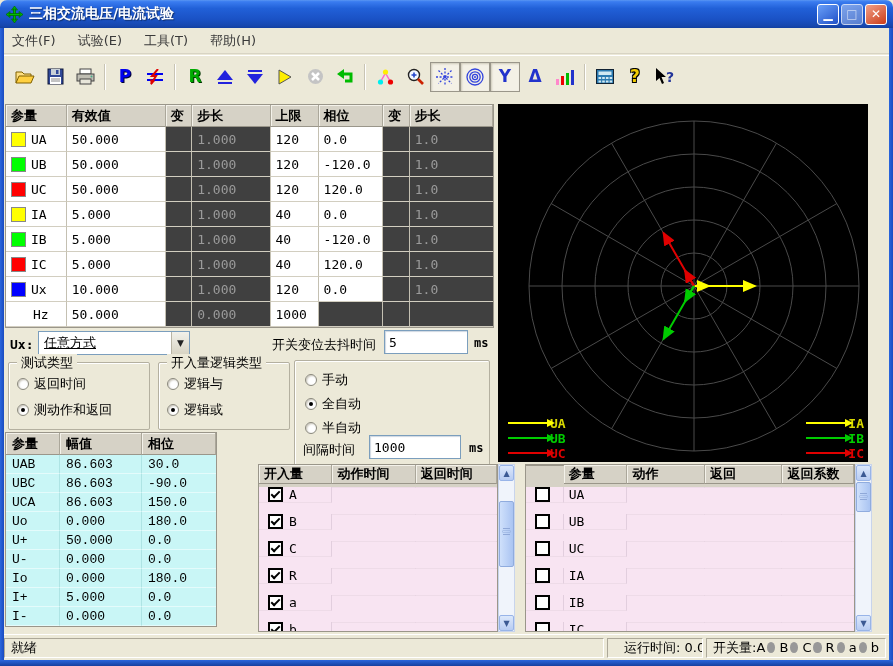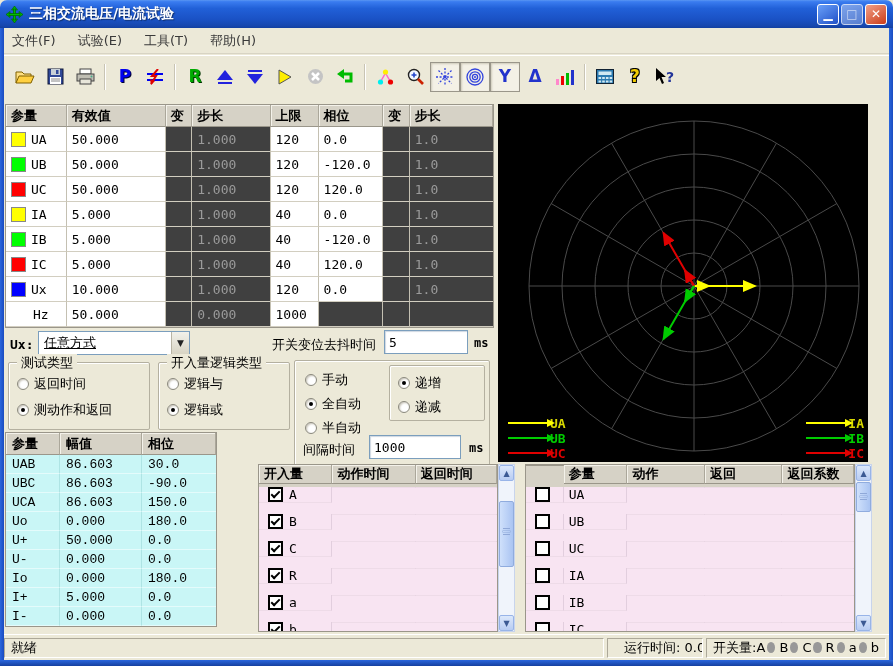--- a/index.html
+++ b/index.html
@@ -450,30 +450,20 @@
         <span>手动</span>
       </div>
     <div class="radio on" style="left:10px; top:34px;">
         <span class="rdot"></span>
         <span>全自动</span>
       </div>
     <div class="radio" style="left:10px; top:58px;">
         <span class="rdot"></span>
         <span>半自动</span>
       </div>
-    <div class="gbox" style="left:94px; top:4px; width:96px; height:56px;">
-      <div class="radio on" style="left:8px; top:8px;">
-          <span class="rdot"></span>
-          <span>递增</span>
-        </div>
-      <div class="radio" style="left:8px; top:32px;">
-          <span class="rdot"></span>
-          <span>递减</span>
-        </div>
-    </div>
     <div class="lbl" style="left:8px; top:80px;">间隔时间</div>
     <div class="field" style="left:74px; top:74px; width:92px; height:24px;">
         <span>1000</span>
       </div>
     <div class="lbl unit" style="left:174px; top:80px;">ms</div>
   </div>
 
   <div class="atable">
     <div class="arow ahead">
       <div class="ac aw1">参量</div>

